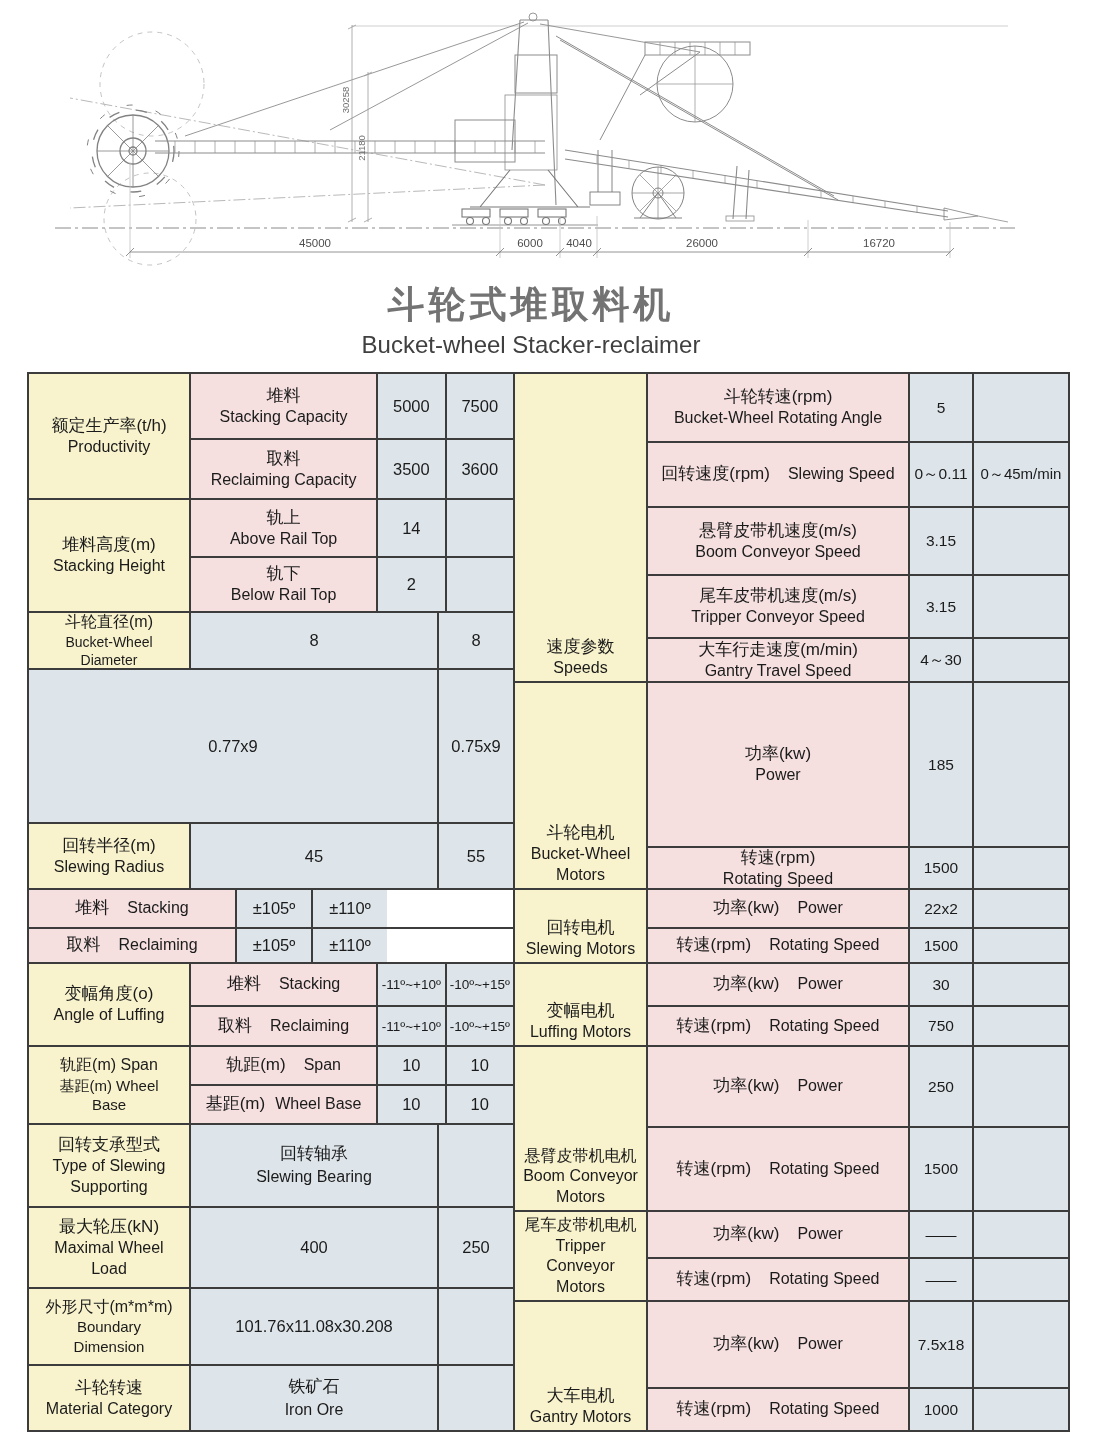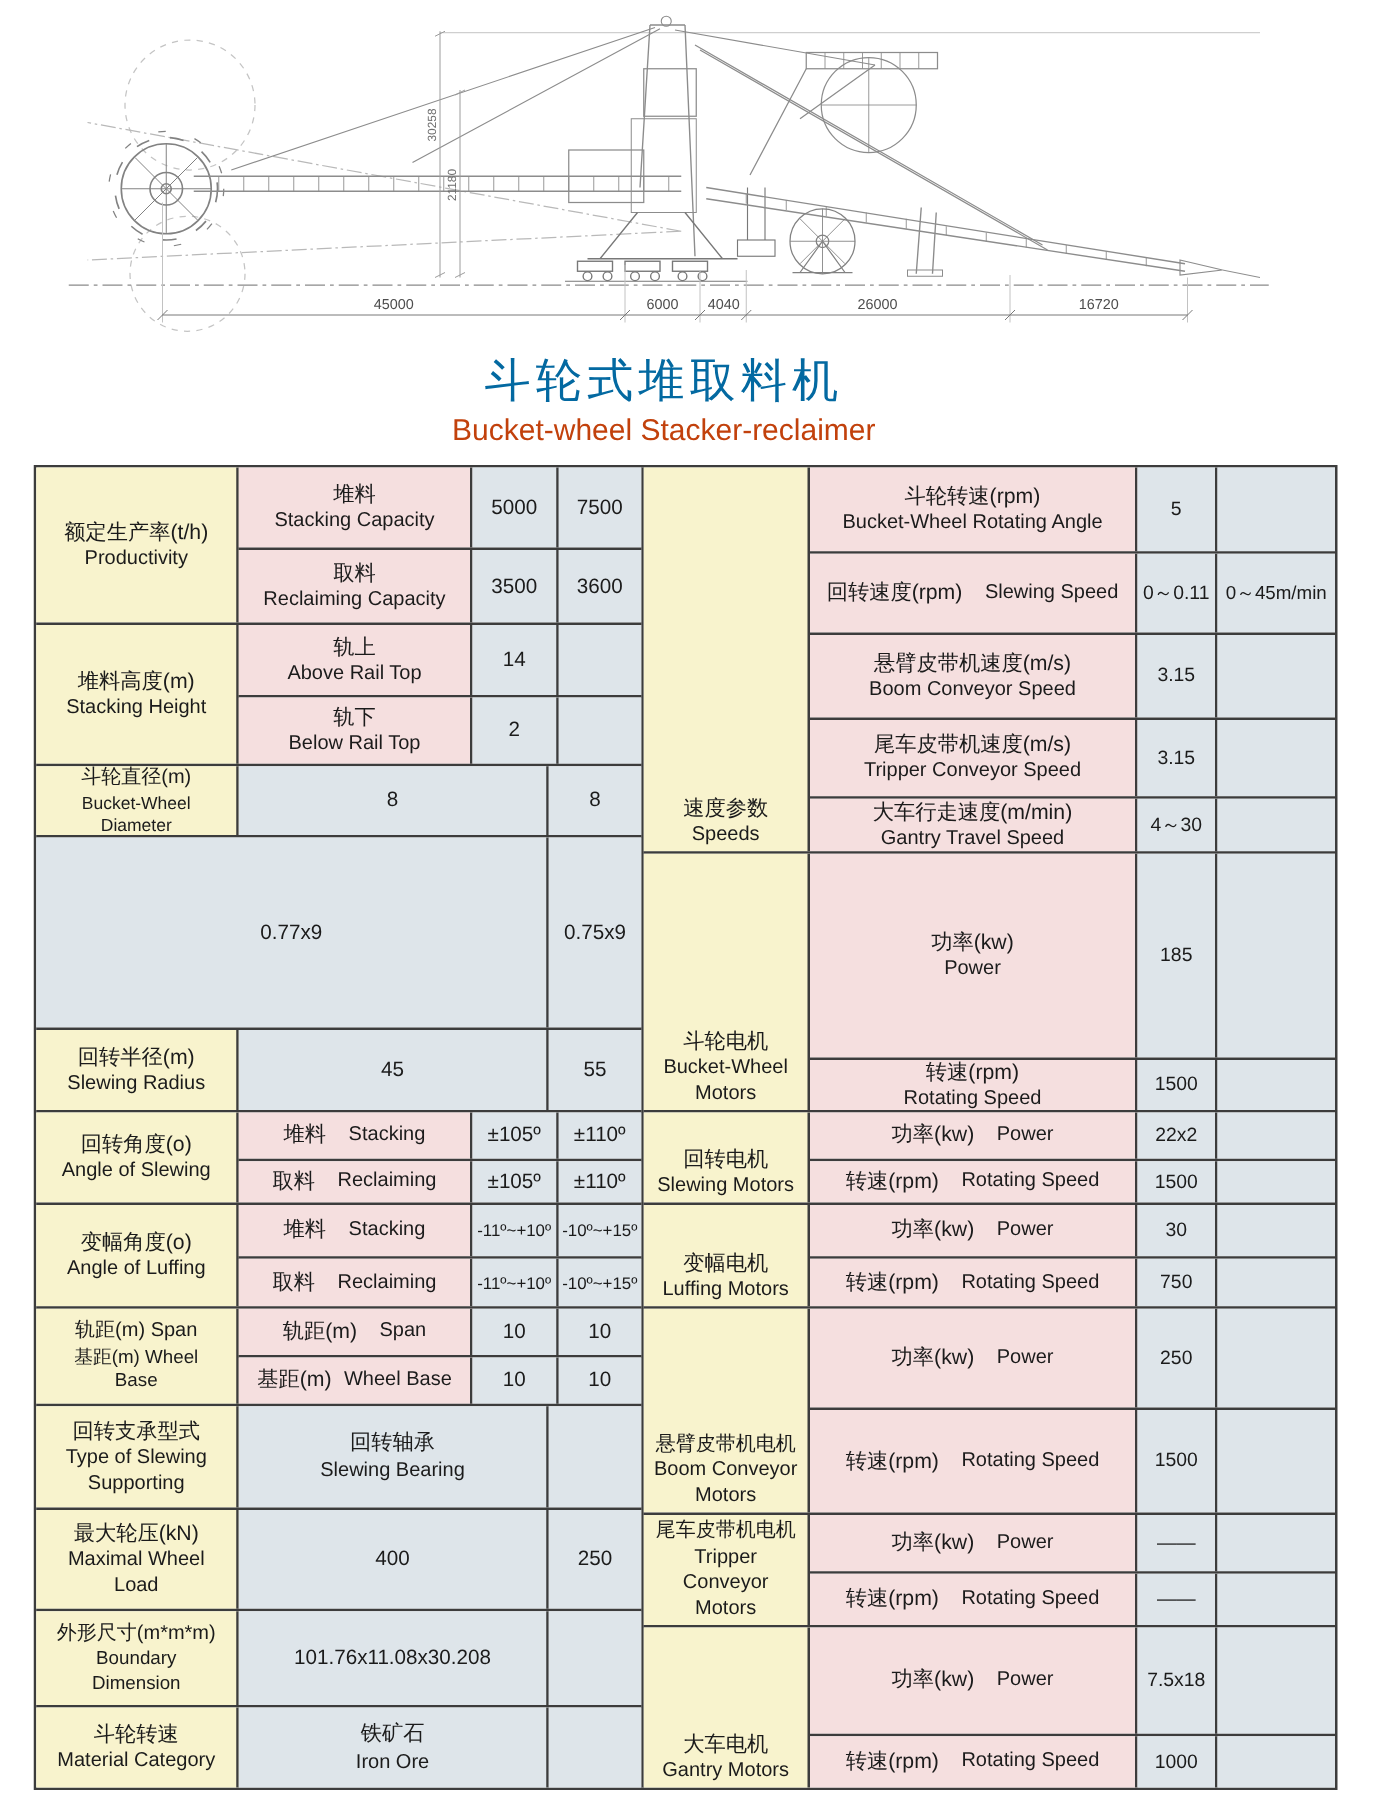--- a/index.html
+++ b/index.html
@@ -7,22 +7,22 @@
     --yl:#f8f3cd;
     --pk:#f5dfdf;
     --bl:#dee5ea;
     --tx:#1b1b1b;
   }
   *{margin:0;padding:0;box-sizing:border-box;}
   body{background:#ffffff;font-family:"Liberation Sans",sans-serif;color:var(--tx);}
   .sheet{position:relative;width:1100px;height:1442px;background:#fff;overflow:hidden;}
   .drawing{position:absolute;left:0;top:0;}
   .titles{position:absolute;left:0;top:280px;width:1062px;text-align:center;}
-  .title-zh{font-size:37px;font-weight:400;letter-spacing:4px;color:#0369a1;}
-  .title-en{font-size:24px;margin-top:1px;color:#c2410c;}
+  .title-zh{font-size:37px;font-weight:700;letter-spacing:4px;color:#737373;}
+  .title-en{font-size:24px;margin-top:1px;color:#404040;}
   .spec-table{position:absolute;left:27px;top:372px;width:1043px;height:1060px;
     border:2px solid var(--bd);display:flex;font-size:16px;}
   .half{display:flex;flex-direction:column;}
   .half.left{width:486px;border-right:2px solid var(--bd);}
   .half.right{flex:1;}
   .sec{display:flex;min-height:0;}
   .sec + .sec{border-top:2px solid var(--bd);}
   .lc{background:var(--yl);border-right:2px solid var(--bd);display:flex;flex-direction:column;
       justify-content:center;align-items:center;text-align:center;padding:2px 12px;line-height:1.3;}
   .half.left .lc{width:162px;}
@@ -242,24 +242,20 @@
         </div>
         <div class="rows">
           <div class="sub">
             <div class="merged">45</div>
             <div class="v v2">55</div>
           </div>
         </div>
       </div>
 
       <div class="sec" style="height:74px">
-        <div class="lc">
-          <div class="zh">回转角度(o)</div>
-          <div class="en">Angle of Slewing</div>
-        </div>
         <div class="rows">
           <div class="sub fixed" style="height:37px">
             <div class="sl inline">
               <span class="zh">堆料</span>
               <span class="en">Stacking</span>
             </div>
             <div class="v v1">±105º</div>
             <div class="v v2">±110º</div>
           </div>
           <div class="sub">

